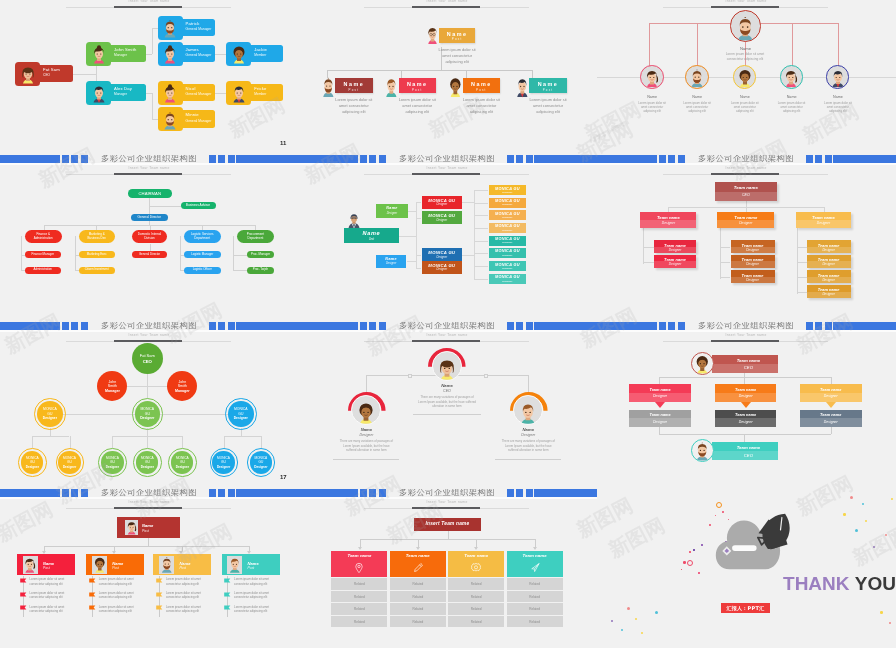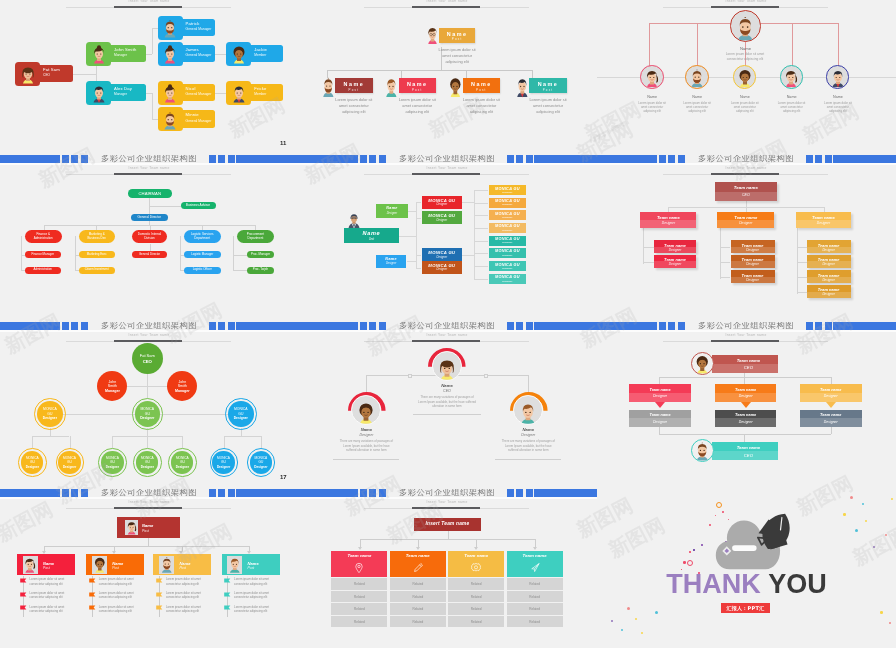--- a/index.html
+++ b/index.html
@@ -1144,20 +1144,20 @@
           <path d="M68.0 13.7 L63.6 10.4 L53.5 24.2 L62.0 25.8 Z" fill="#3a3a3a"></path>
           <path d="M79.5 25.5 L82.5 35.6 L65.3 40.5 L70.5 30 Z" fill="#3a3a3a"></path>
           <g transform="translate(71.5,22.3) rotate(26)">
             <path d="M0 -19.6 C8.4 -15 12.8 -6.5 12.8 1.5 C12.8 9.5 7.8 16.2 0 19.6 C-7.8 16.2 -12.8 9.5 -12.8 1.5 C-12.8 -6.5 -8.4 -15 0 -19.6 Z" fill="#3a3a3a"></path>
             <path d="M-1.2 -14.8 L3.0 -3" stroke="#ededed" stroke-width="1.2" stroke-linecap="round"></path>
           </g>
           <path d="M52.9 28.5 L63.0 29.4 L56.6 35.8 Z" fill="none" stroke="#3a3a3a" stroke-width="1.7" stroke-linejoin="round"></path>
           <polygon points="21.8,37.3 26.3,41.9 21.8,46.4 17.3,41.9" fill="#ececec"></polygon>
           <polygon points="21.8,39.6 24.1,41.9 21.8,44.1 19.5,41.9" fill="#9b7fc0"></polygon>
         </svg>
-        <div style="position:absolute;left:0;top:81px;width:299px;text-align:center;font-size:27px;font-weight:bold;letter-spacing:0px;line-height:28px;font-family:'Liberation Sans',sans-serif"><span style="color:#9b7fc0">THANK</span><span>&nbsp;</span><span style="color:#3a3a3a">YOU</span></div>
+        <div style="position:absolute;left:0;top:81px;width:299px;text-align:right;font-size:19px;font-weight:bold;letter-spacing:0px;line-height:28px;font-family:'Liberation Sans',sans-serif"><span style="color:#9b7fc0">THANK</span><span>&nbsp;</span><span style="color:#3a3a3a">YOU</span></div>
         <div style="position:absolute;left:124.1px;top:113.5px;width:48.8px;height:10.6px;background:#ee3b3b">
           <div style="position:absolute;left:0;top:2.4px;width:48.8px;text-align:center;font-size:5px;color:#fff;font-weight:bold;letter-spacing:.3px;font-family:'DejaVu Sans',sans-serif">汇报人：PPT汇</div>
         </div>
       </div>
 </div>
 
 </div>
 
 </body></html>

